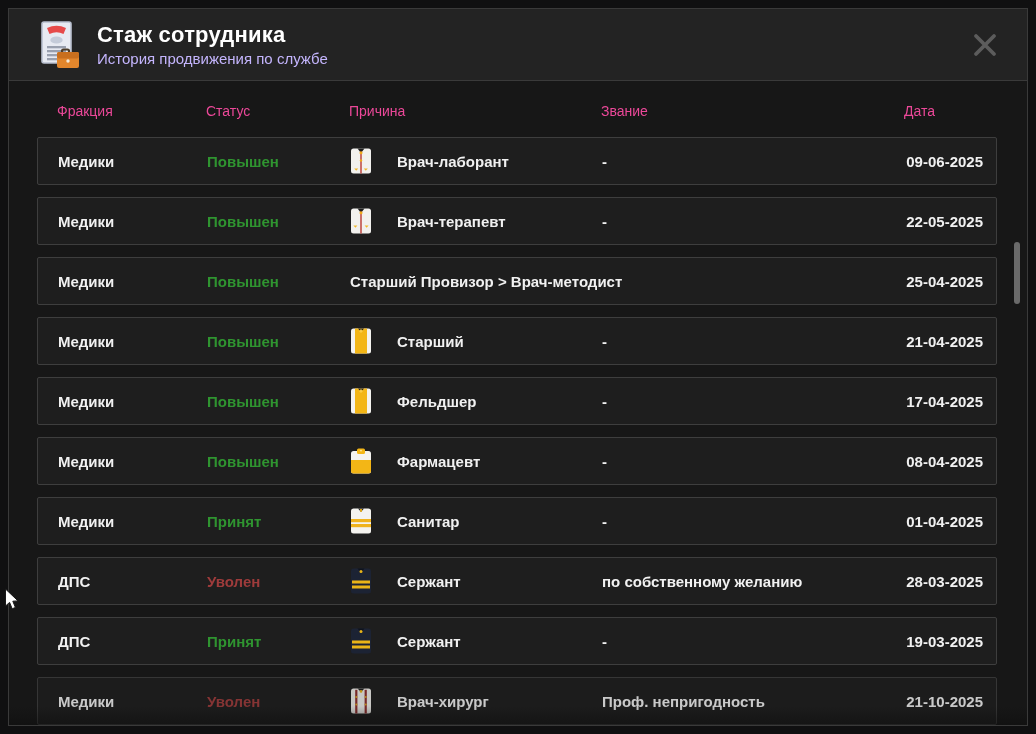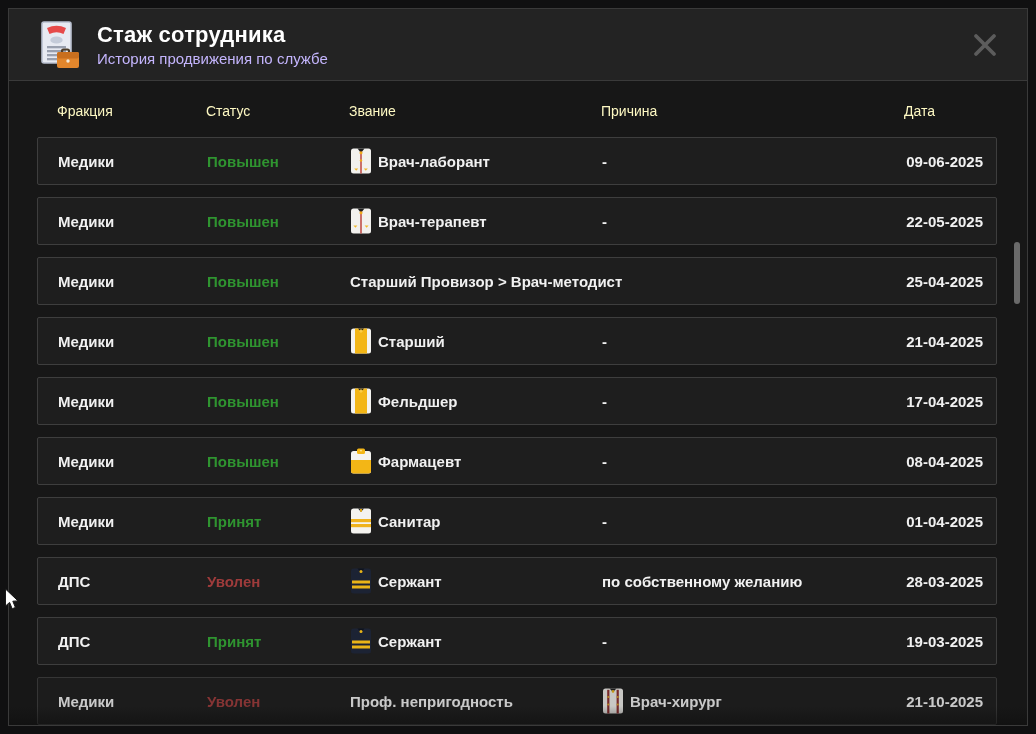--- a/index.html
+++ b/index.html
@@ -26,30 +26,30 @@
     width:36px;height:36px;background:none;border:none;padding:0;cursor:pointer;
   }
   
   .table{position:relative;height:645px;}
   .cols-header,.row{
     display:grid;grid-template-columns:149px 143px 252px 303px 1fr;
     align-items:center;box-sizing:border-box;padding:0 13px 0 20px;
   }
   .cols-header{
     margin:14px 0 0 28px;width:960px;height:32px;
-    color:#fef9c3;font-size:14px;
+    color:#ec4899;font-size:14px;
   }
   .rows{margin:10px 0 16px 28px;width:960px;}
   .row{
     height:48px;margin-bottom:12px;border-radius:2px;
     background:#1e1e1e;border:1px solid #3e3e3e;
     color:#f1f1f1;font-size:15px;font-weight:bold;
   }
   .cell{white-space:nowrap;}
-  .cell.rank{display:flex;align-items:center;gap:6px;overflow:visible;}
+  .cell.rank{display:flex;align-items:center;gap:25px;overflow:visible;}
   .rank-icon{width:22px;height:26px;flex:0 0 auto;display:inline-flex;}
   .rank-icon svg{display:block;}
   .cell.date{text-align:right;}
   .row.dimmed{opacity:.82;}
   .fade{
     position:absolute;left:0;right:0;bottom:0;height:34px;pointer-events:none;
     background:linear-gradient(rgba(23,23,23,0),rgba(12,12,12,.85));
   }
   .scroll-thumb{
     position:absolute;right:7px;top:147px;width:6px;height:62px;
@@ -88,22 +88,22 @@
           <path d="M9 9 L27 27 M27 9 L9 27" stroke="#5c5c5c" stroke-width="3.8" stroke-linecap="round"></path>
         </svg>
       </span>
     </button>
   </div>
 
   <div class="table">
     <div class="cols-header">
       <span class="cell">Фракция</span>
       <span class="cell">Статус</span>
+      <span class="cell">Причина</span>
       <span class="cell">Звание</span>
-      <span class="cell">Причина</span>
       <span class="cell">Дата</span>
     </div>
 
     <div class="rows">
         <div class="row">
     <span class="cell faction">Медики</span>
     <span class="cell status" style="color: rgb(47, 148, 48);">Повышен</span>
     <span class="cell rank">
       <span class="rank-icon">
               <svg viewBox="0 0 22 26" width="22" height="26">
@@ -253,37 +253,37 @@
               </svg>
             </span>
       <span>Сержант</span>
     </span>
     <span class="cell reason">-</span>
     <span class="cell date">19-03-2025</span>
   </div>
         <div class="row dimmed">
     <span class="cell faction">Медики</span>
     <span class="cell status" style="color: rgb(158, 59, 59);">Уволен</span>
-    <span class="cell reason">Проф. непригодность</span>
     <span class="cell rank">
       <span class="rank-icon">
               <svg viewBox="0 0 22 26" width="22" height="26">
                 <rect x="1" y="0.5" width="20" height="25" rx="2.5" fill="#efeeea"></rect>
                 <path d="M7.5 0.5 L11 4 L14.5 0.5 Z" fill="#1d1d1d"></path>
                 <circle cx="11" cy="3.4" r="1.3" fill="#e9b418"></circle>
                 <rect x="5.2" y="1.8" width="2.2" height="23.7" fill="#8e2f2f"></rect>
                 <rect x="14.6" y="1.8" width="2.2" height="23.7" fill="#8e2f2f"></rect>
                 <circle cx="6.3" cy="9" r="1.1" fill="#d9a425"></circle>
                 <circle cx="15.7" cy="9" r="1.1" fill="#d9a425"></circle>
                 <circle cx="6.3" cy="16.5" r="1.1" fill="#d9a425"></circle>
                 <circle cx="15.7" cy="16.5" r="1.1" fill="#d9a425"></circle>
               </svg>
             </span>
       <span>Врач-хирург</span>
     </span>
+    <span class="cell reason">Проф. непригодность</span>
     <span class="cell date">21-10-2025</span>
   </div>
       </div>
 
     <div class="fade"></div>
     <div class="scroll-thumb"></div>
   </div>
 
 </div>
 

